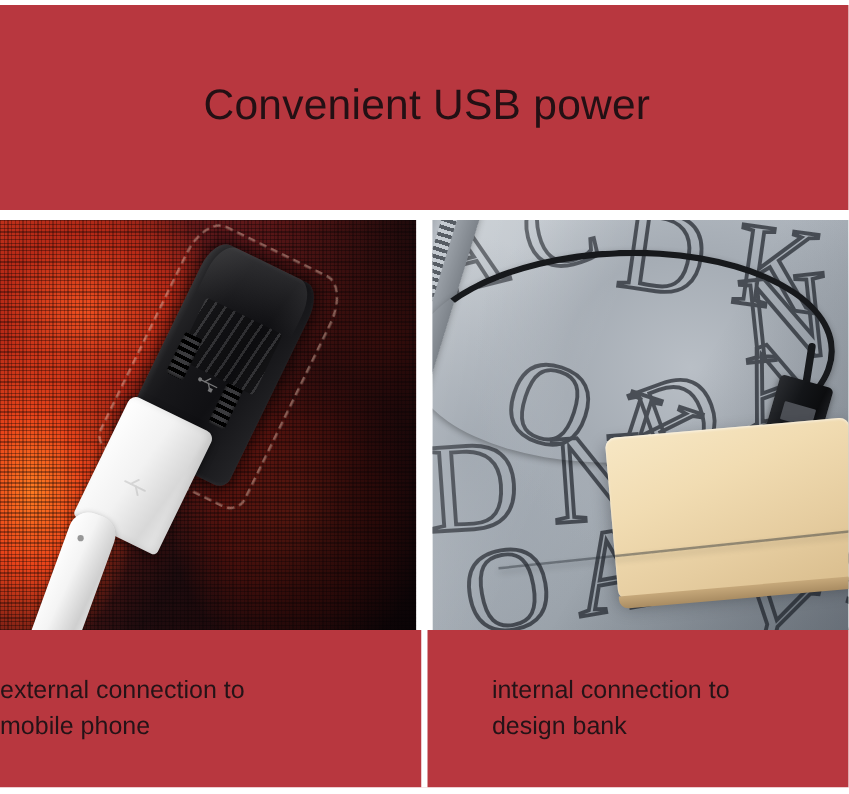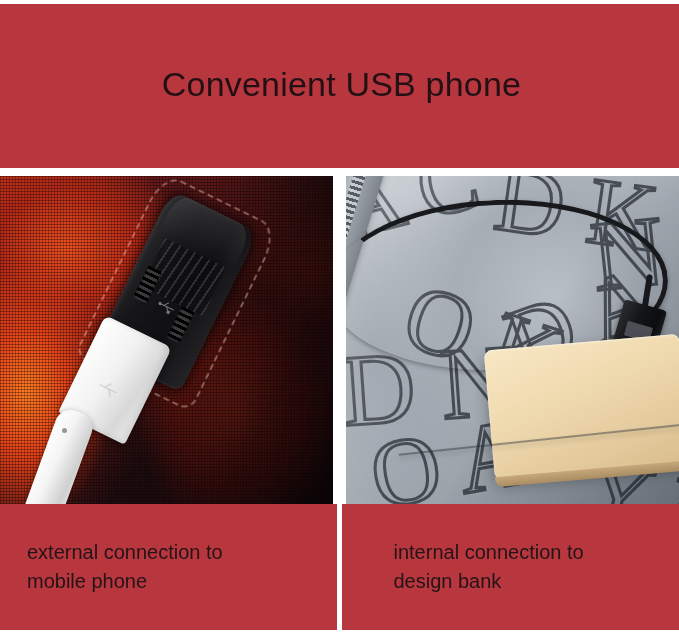--- a/index.html
+++ b/index.html
@@ -332,21 +332,21 @@
     display: flex;
     align-items: center;
   }
   .caption-text {
     font-size: 20px;
     line-height: 29px;
     color: #241317;
     font-weight: 400;
     white-space: pre-line;
   }
-  .caption-cell.left  .caption-text { padding-left: 27px; }
+  .caption-cell.left  .caption-text { }
   .caption-cell.right .caption-text { padding-left: 54px; }
   .caption-divider {
     position: absolute;
     left: 337px;
     top: 504px;
     width: 5px;
     height: 126px;
     background: #ffffff;
   }
   .edge-strip {
@@ -359,21 +359,21 @@
   .edge-strip.bottom { bottom: 0; height: 5px; }
 </style>
 </head>
 <body>
 
 <div id="poster">
 
   <div class="edge-strip top"></div>
 
   <div class="header-band">
-    <div class="header-title">Convenient USB phone</div>
+    <div class="header-title">Convenient USB power</div>
   </div>
 
   <div class="photo-band">
 
     <div class="photo">
       <div class="fabric-red"></div>
       <div class="fabric-weave"></div>
       <div class="fabric-dark-sweep"></div>
 
       <div class="stitch-ring"></div>

